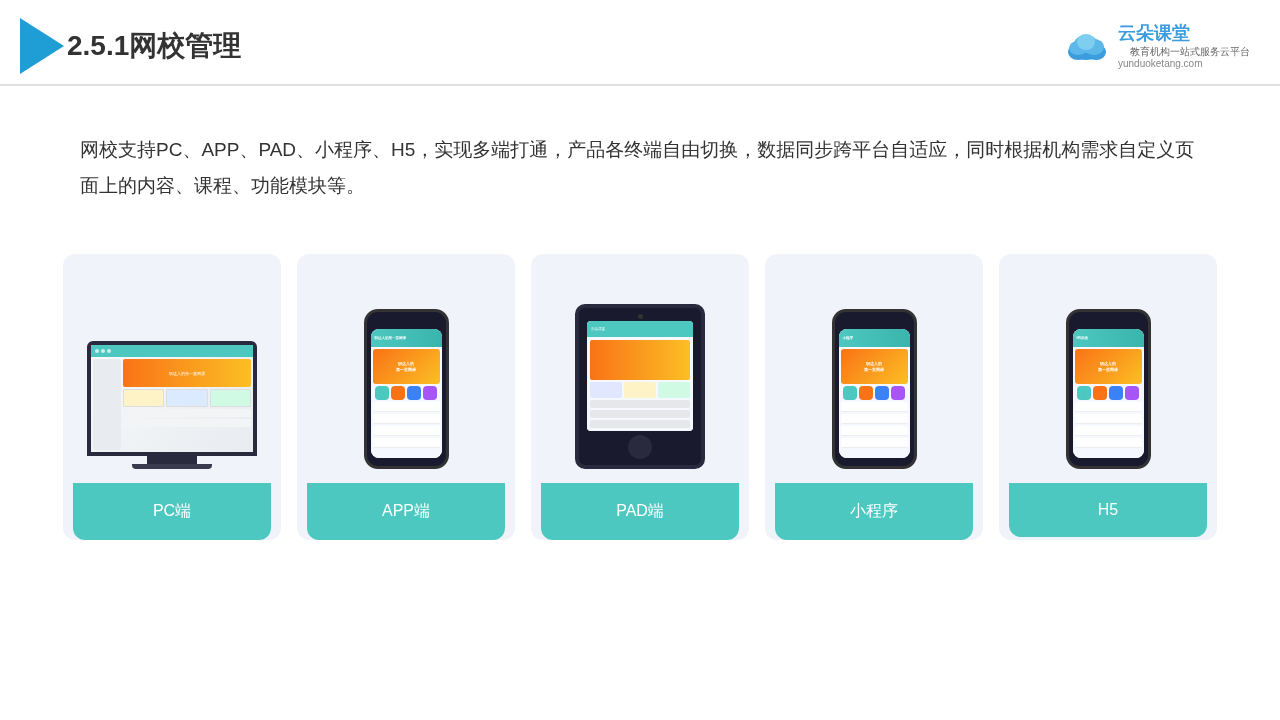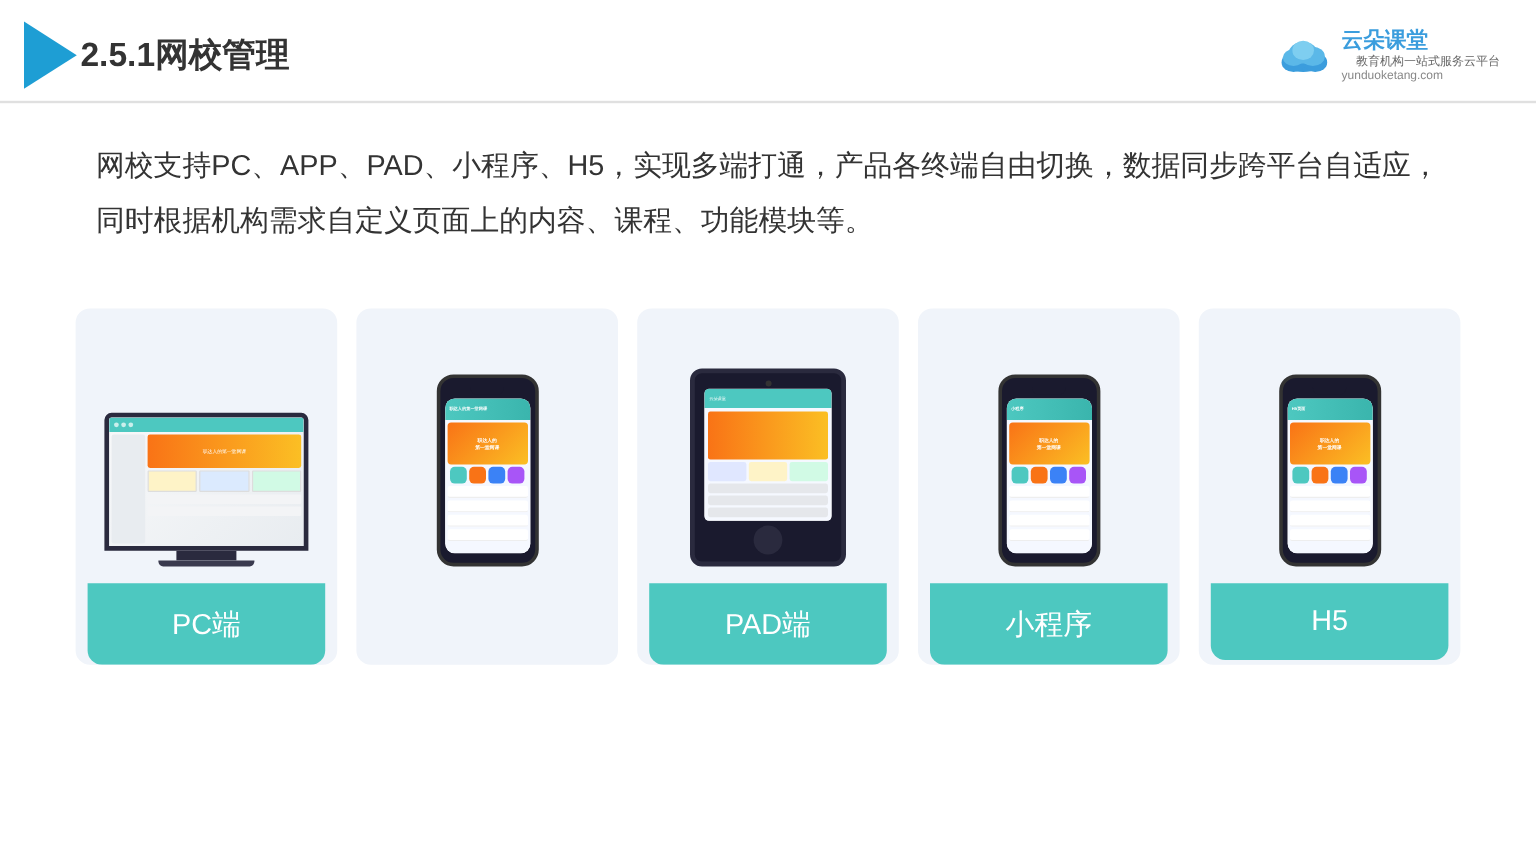--- a/index.html
+++ b/index.html
@@ -74,23 +74,24 @@
       margin-left: 12px;
     }
     .brand-url {
       font-size: 10px;
       color: #888;
     }
 
     
     .description {
       padding: 30px 80px 20px 80px;
-      font-size: 24px;
+      font-size: 19px;
       color: #333;
       line-height: 1.9;
+      margin-top: 16px;
     }
 
     
     .cards-container {
       display: flex;
       justify-content: center;
       gap: 16px;
       padding: 20px 40px;
       margin-top: 10px;
     }
@@ -110,21 +111,21 @@
       justify-content: center;
       align-items: flex-end;
       height: 195px;
       padding-bottom: 0;
     }
     .card-label {
       width: 100%;
       background: #4DC8C0;
       color: #fff;
       text-align: center;
-      font-size: 24px;
+      font-size: 16px;
       font-weight: 500;
       padding: 18px 0;
       border-radius: 0 0 12px 12px;
       margin-top: 14px;
     }
 
     
     
     .pc-mockup {
       display: flex;
@@ -427,20 +428,21 @@
               </div>
               <div class="phone-list-item"></div>
               <div class="phone-list-item"></div>
               <div class="phone-list-item"></div>
               <div class="phone-list-item"></div>
             </div>
           </div>
         </div>
       </div>
     </div>
+    <div class="card-label">APP端</div>
   </div>
 
   <div class="card">
     <div class="card-image-area">
       <div class="tablet-mockup">
         <div class="tablet-body">
           <div class="tablet-camera"></div>
           <div class="tablet-screen">
             <div class="tablet-header">
               <span style="font-size:3.5px; color:#fff;">云朵课堂</span>

